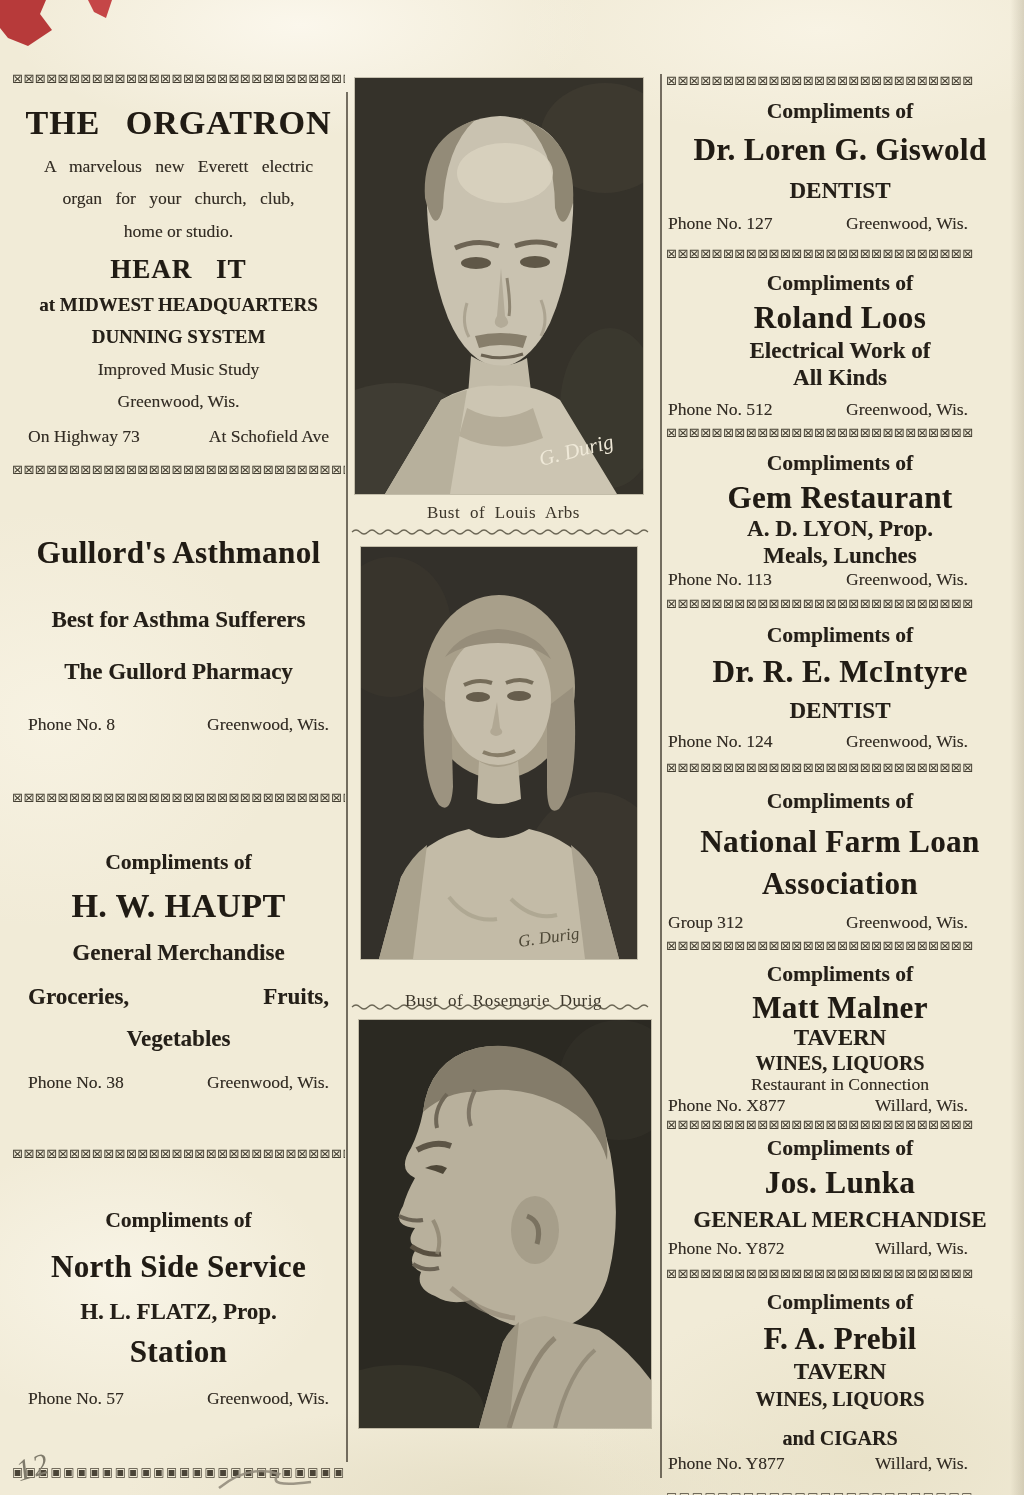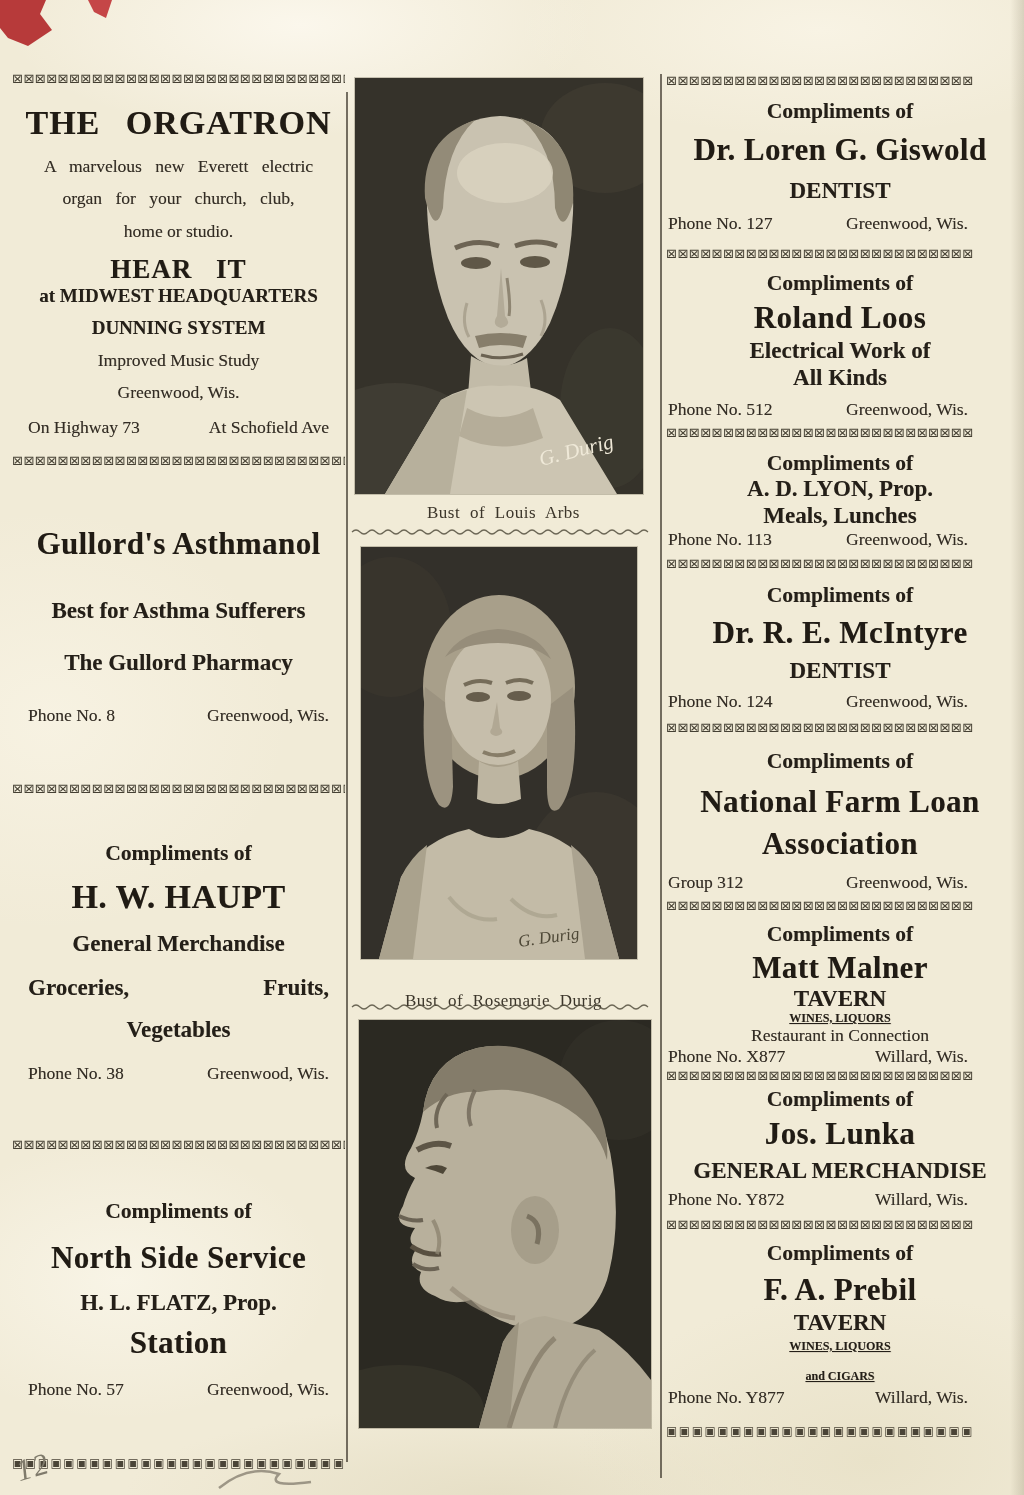--- a/index.html
+++ b/index.html
@@ -30,21 +30,21 @@
   .col{position:absolute;top:0;}
   .col-left{left:12px;width:333px;padding-top:72px;}
   .col-right{left:664px;width:352px;padding-top:74px;}
   .line{text-align:center;color:#2c2720;text-shadow:0.3px 0.3px 0.6px rgba(40,30,18,0.35);}
   .h1{font-size:31px;font-weight:bold;line-height:1.16;letter-spacing:0.4px;color:#201b14;}
   .xl{font-size:34px;}
   .h2{font-size:27px;font-weight:bold;line-height:1.15;color:#201b14;}
   .h3{font-size:23px;font-weight:bold;line-height:1.15;color:#241f18;}
   .h4{font-size:19px;font-weight:bold;line-height:1.2;color:#241f18;}
   .comp{font-size:21.5px;font-weight:bold;line-height:1.18;color:#241f18;}
-  .small{font-size:12px;font-weight:bold;line-height:1.1;color:#241f18;text-decoration:underline;}
+  .small{font-size:20px;font-weight:bold;line-height:1.1;color:#241f18;}
   .body{font-size:17.5px;line-height:1.2;color:#322c24;}
   .tsp{word-spacing:16px;letter-spacing:1px;}
   .wsp{word-spacing:9px;}
   .split{display:flex;justify-content:space-between;text-align:left;}
   .col-left .split{padding:0 16px;}
   .col-right .split{padding:0 48px 0 4px;}
   .orn{
     font-family:"DejaVu Sans",sans-serif;font-size:13px;line-height:14px;height:14px;
     letter-spacing:0.5px;color:#454033;overflow:hidden;white-space:nowrap;text-align:left;
     text-shadow:none;
@@ -79,21 +79,21 @@
   <div class="rule rule-left"></div>
   <div class="rule rule-right"></div>
 
   <div class="col col-left">
       <div class="orn">⊠⊠⊠⊠⊠⊠⊠⊠⊠⊠⊠⊠⊠⊠⊠⊠⊠⊠⊠⊠⊠⊠⊠⊠⊠⊠⊠⊠⊠⊠⊠⊠⊠⊠⊠⊠⊠⊠⊠⊠</div>
       <div class="line h1 xl tsp" style="margin-top: 17px;">THE ORGATRON</div>
       <div class="line body wsp" style="margin-top: 14px;">A marvelous new Everett electric</div>
       <div class="line body wsp" style="margin-top: 11px;">organ for your church, club,</div>
       <div class="line body" style="margin-top: 12px;">home or studio.</div>
       <div class="line h2 tsp" style="margin-top: 12px;">HEAR IT</div>
-      <div class="line h4" style="margin-top: 0;">at MIDWEST HEADQUARTERS</div>
+      <div class="line h4" style="margin-top: 9px;">at MIDWEST HEADQUARTERS</div>
       <div class="line h4" style="margin-top: 9px;">DUNNING SYSTEM</div>
       <div class="line body" style="margin-top: 10px;">Improved Music Study</div>
       <div class="line body" style="margin-top: 11px;">Greenwood, Wis.</div>
       <div class="line split body" style="margin-top: 14px; text-align: center;">
         <span>On Highway 73</span>
         <span>At Schofield Ave</span>
       </div>
       <div class="orn" style="margin-top: 16px;">⊠⊠⊠⊠⊠⊠⊠⊠⊠⊠⊠⊠⊠⊠⊠⊠⊠⊠⊠⊠⊠⊠⊠⊠⊠⊠⊠⊠⊠⊠⊠⊠⊠⊠⊠⊠⊠⊠⊠⊠</div>
       <div class="line h1" style="margin-top: 58px;">Gullord's Asthmanol</div>
       <div class="line h3" style="margin-top: 36px;">Best for Asthma Sufferers</div>
@@ -139,20 +139,21 @@
       <div class="line comp" style="margin-top: 10px;">Compliments of</div>
       <div class="line h1" style="margin-top: 4px;">Roland Loos</div>
       <div class="line h3" style="margin-top: 2px;">Electrical Work of</div>
       <div class="line h3" style="margin-top: 0px;">All Kinds</div>
       <div class="line split body" style="margin-top: 8px;">
         <span>Phone No. 512</span>
         <span>Greenwood, Wis.</span>
       </div>
       <div class="orn" style="margin-top: 6px;">⊠⊠⊠⊠⊠⊠⊠⊠⊠⊠⊠⊠⊠⊠⊠⊠⊠⊠⊠⊠⊠⊠⊠⊠⊠⊠⊠⊠⊠⊠⊠⊠⊠⊠⊠⊠⊠⊠⊠⊠</div>
       <div class="line comp" style="margin-top: 11px;">Compliments of</div>
+      <div class="line h1" style="margin-top: 4px;">Gem Restaurant</div>
       <div class="line h3" style="margin-top: 0px;">A. D. LYON, Prop.</div>
       <div class="line h3" style="margin-top: 0px;">Meals, Lunches</div>
       <div class="line split body" style="margin-top: 0px;">
         <span>Phone No. 113</span>
         <span>Greenwood, Wis.</span>
       </div>
       <div class="orn" style="margin-top: 7px;">⊠⊠⊠⊠⊠⊠⊠⊠⊠⊠⊠⊠⊠⊠⊠⊠⊠⊠⊠⊠⊠⊠⊠⊠⊠⊠⊠⊠⊠⊠⊠⊠⊠⊠⊠⊠⊠⊠⊠⊠</div>
       <div class="line comp" style="margin-top: 12px;">Compliments of</div>
       <div class="line h1" style="margin-top: 6px;">Dr. R. E. McIntyre</div>
       <div class="line h3" style="margin-top: 8px;">DENTIST</div>

